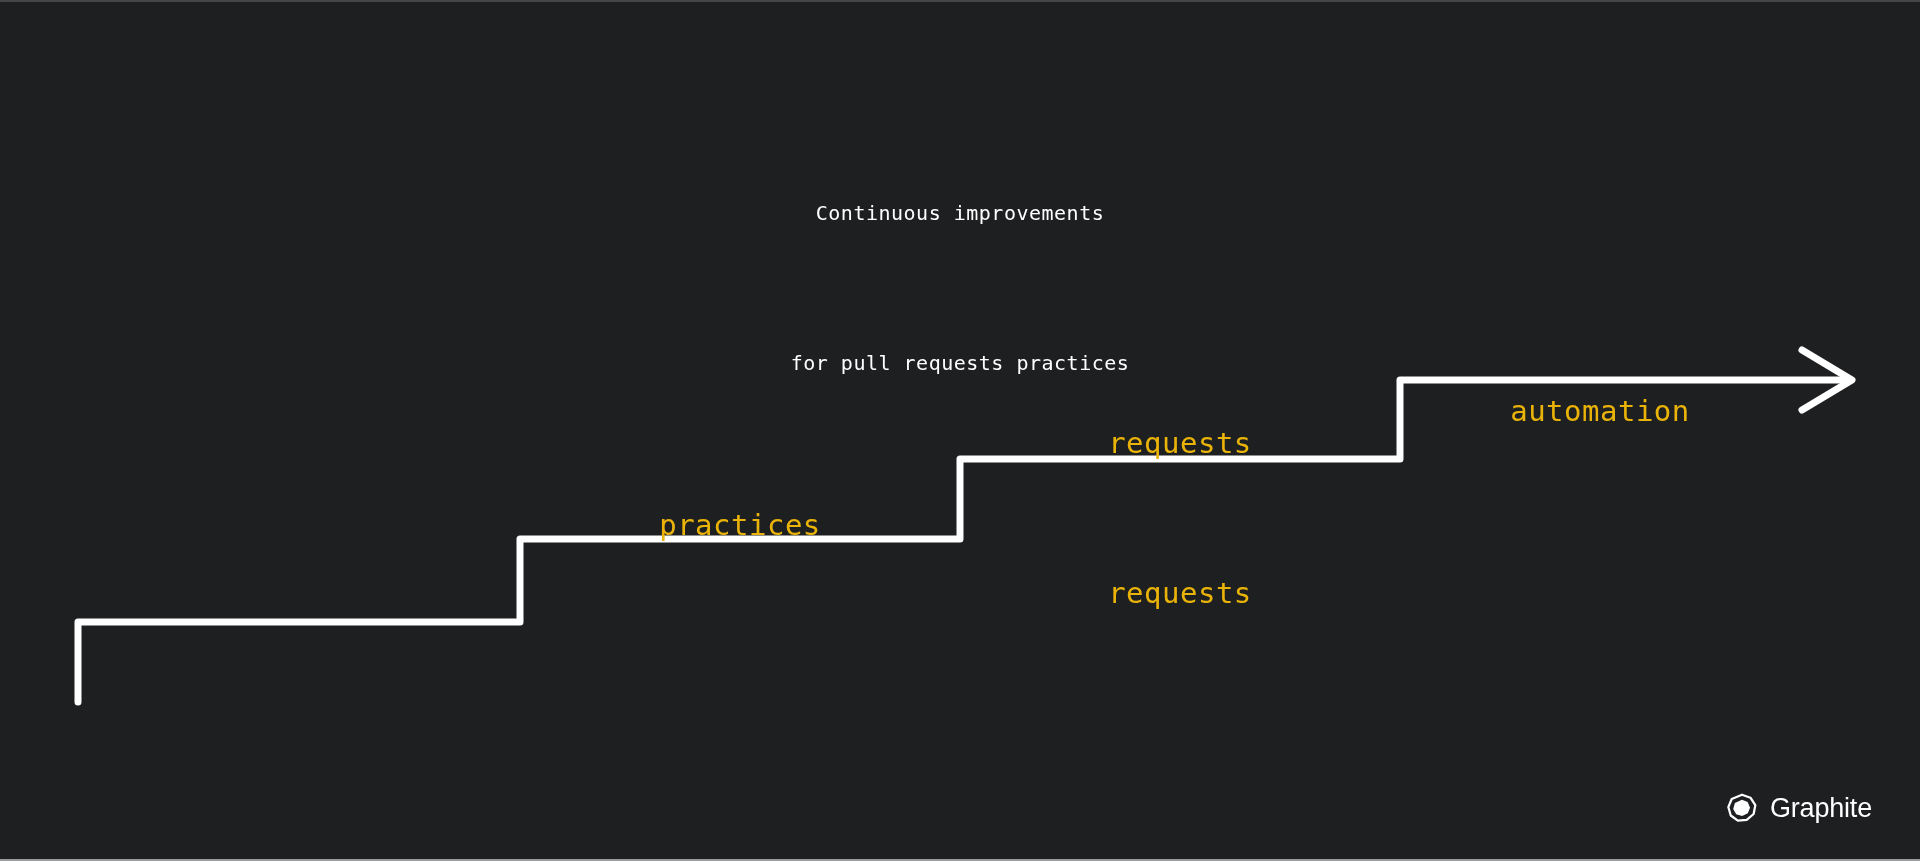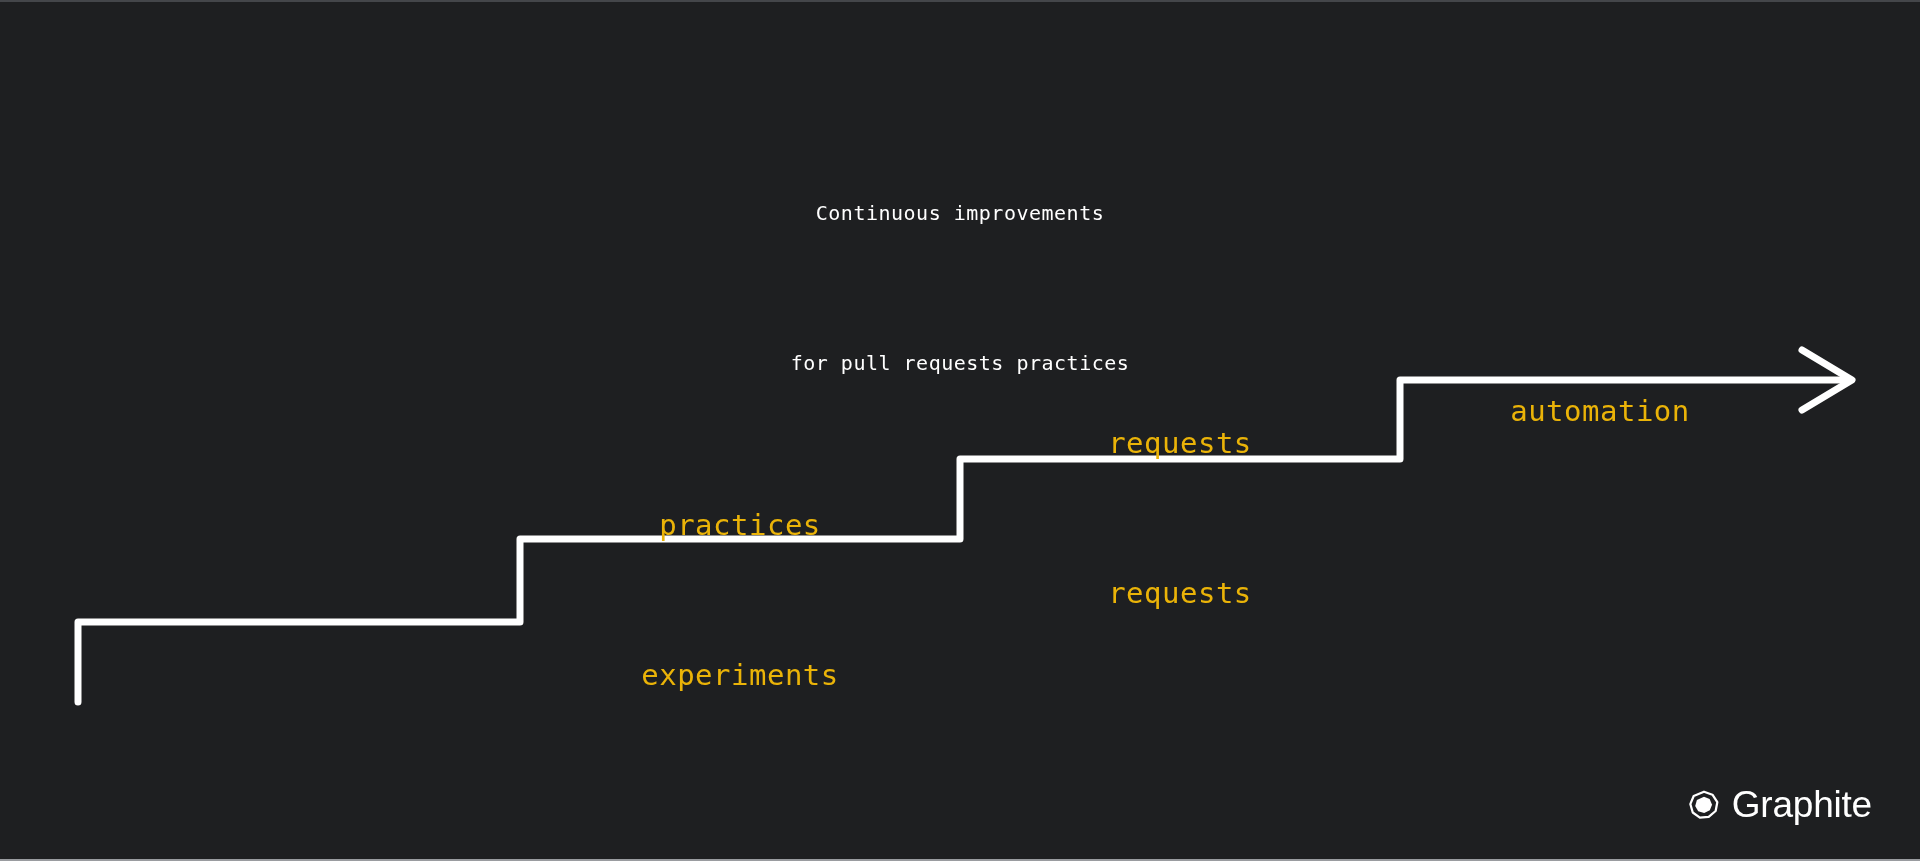--- a/index.html
+++ b/index.html
@@ -79,21 +79,21 @@
     align-items: center;
     gap: 13px;
   }
   #brand-mark {
     width: 30px;
     height: 30px;
     display: block;
   }
   #brand-name {
     font-family: "Liberation Sans", "DejaVu Sans", sans-serif;
-    font-size: 37px;
+    font-size: 27px;
     font-weight: 500;
     letter-spacing: -0.2px;
     color: #ffffff;
     line-height: 1;
   }
 </style>
 </head>
 <body>
 
 <div id="canvas">
@@ -104,21 +104,20 @@
   </div>
 
   <svg id="stair-svg" viewBox="0 0 1920 861">
     <polyline id="stair-path" fill="none" stroke="#ffffff" stroke-width="7" stroke-linecap="round" stroke-linejoin="round" points="78,700 78,620 520,620 520,537 960,537 960,457 1400,457 1400,378 1848,378"></polyline>
     <polyline id="stair-arrowhead" fill="none" stroke="#ffffff" stroke-width="7" stroke-linecap="round" stroke-linejoin="round" points="1802,348 1852,378 1802,408"></polyline>
   </svg>
 
 
   <div class="step-label" id="label-1">
     <span class="lline">practices</span>
-    <span class="lline">experiments</span>
   </div>
 
   <div class="step-label" id="label-2">
     <span class="lline">requests</span>
     <span class="lline">requests</span>
   </div>
 
   <div class="step-label" id="label-3">
     <span class="lline">automation</span>
     

